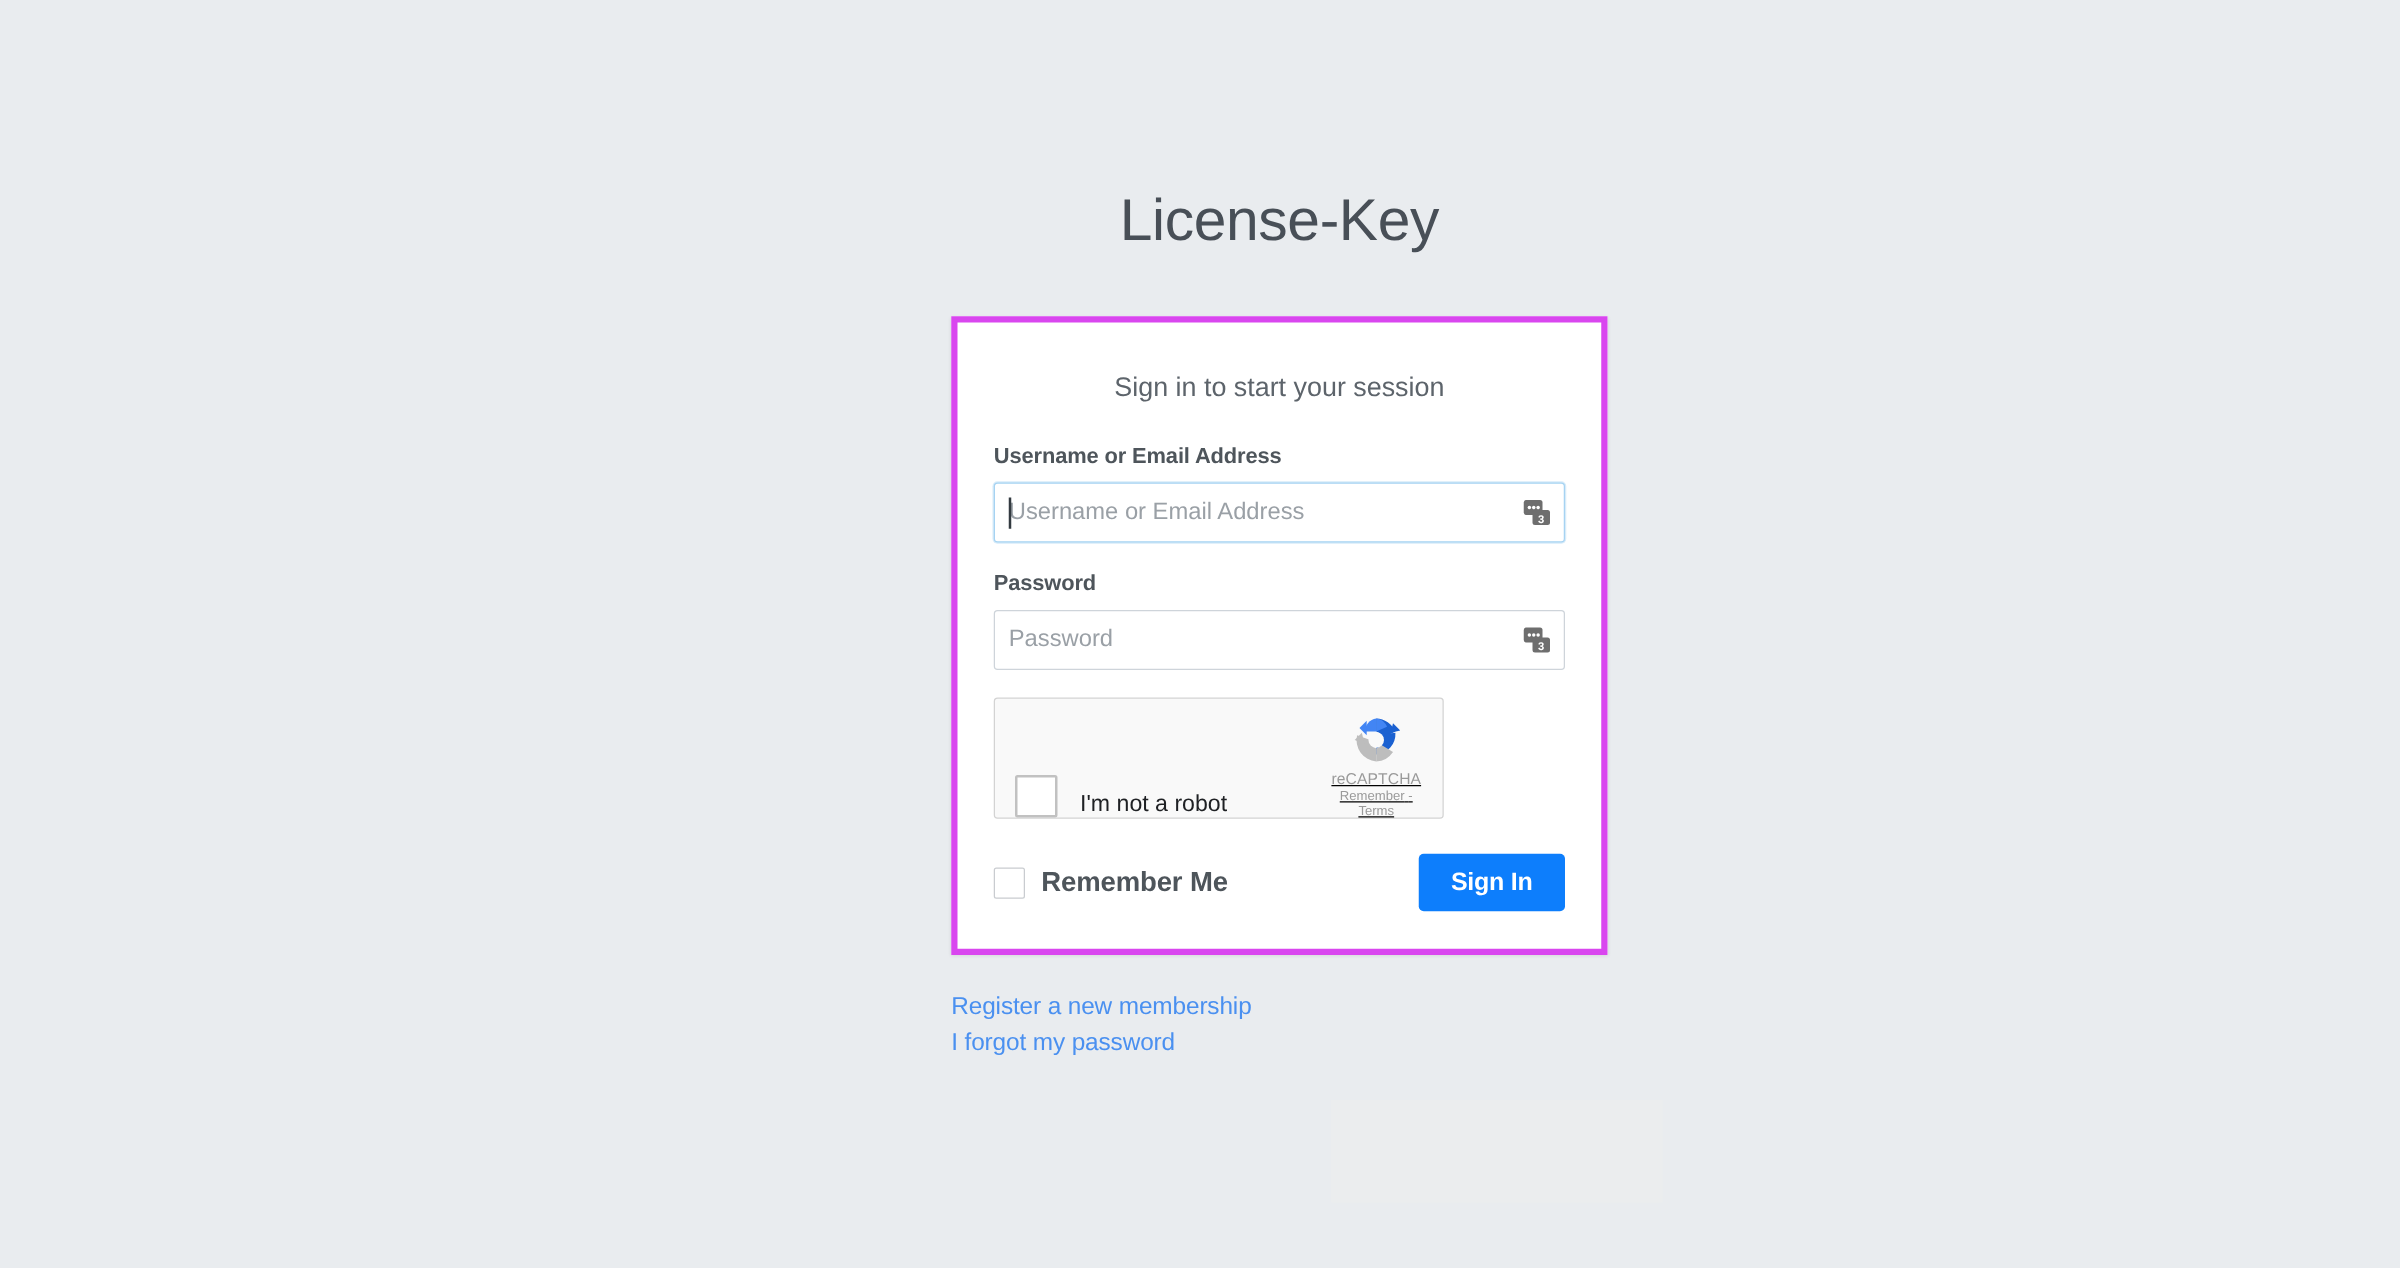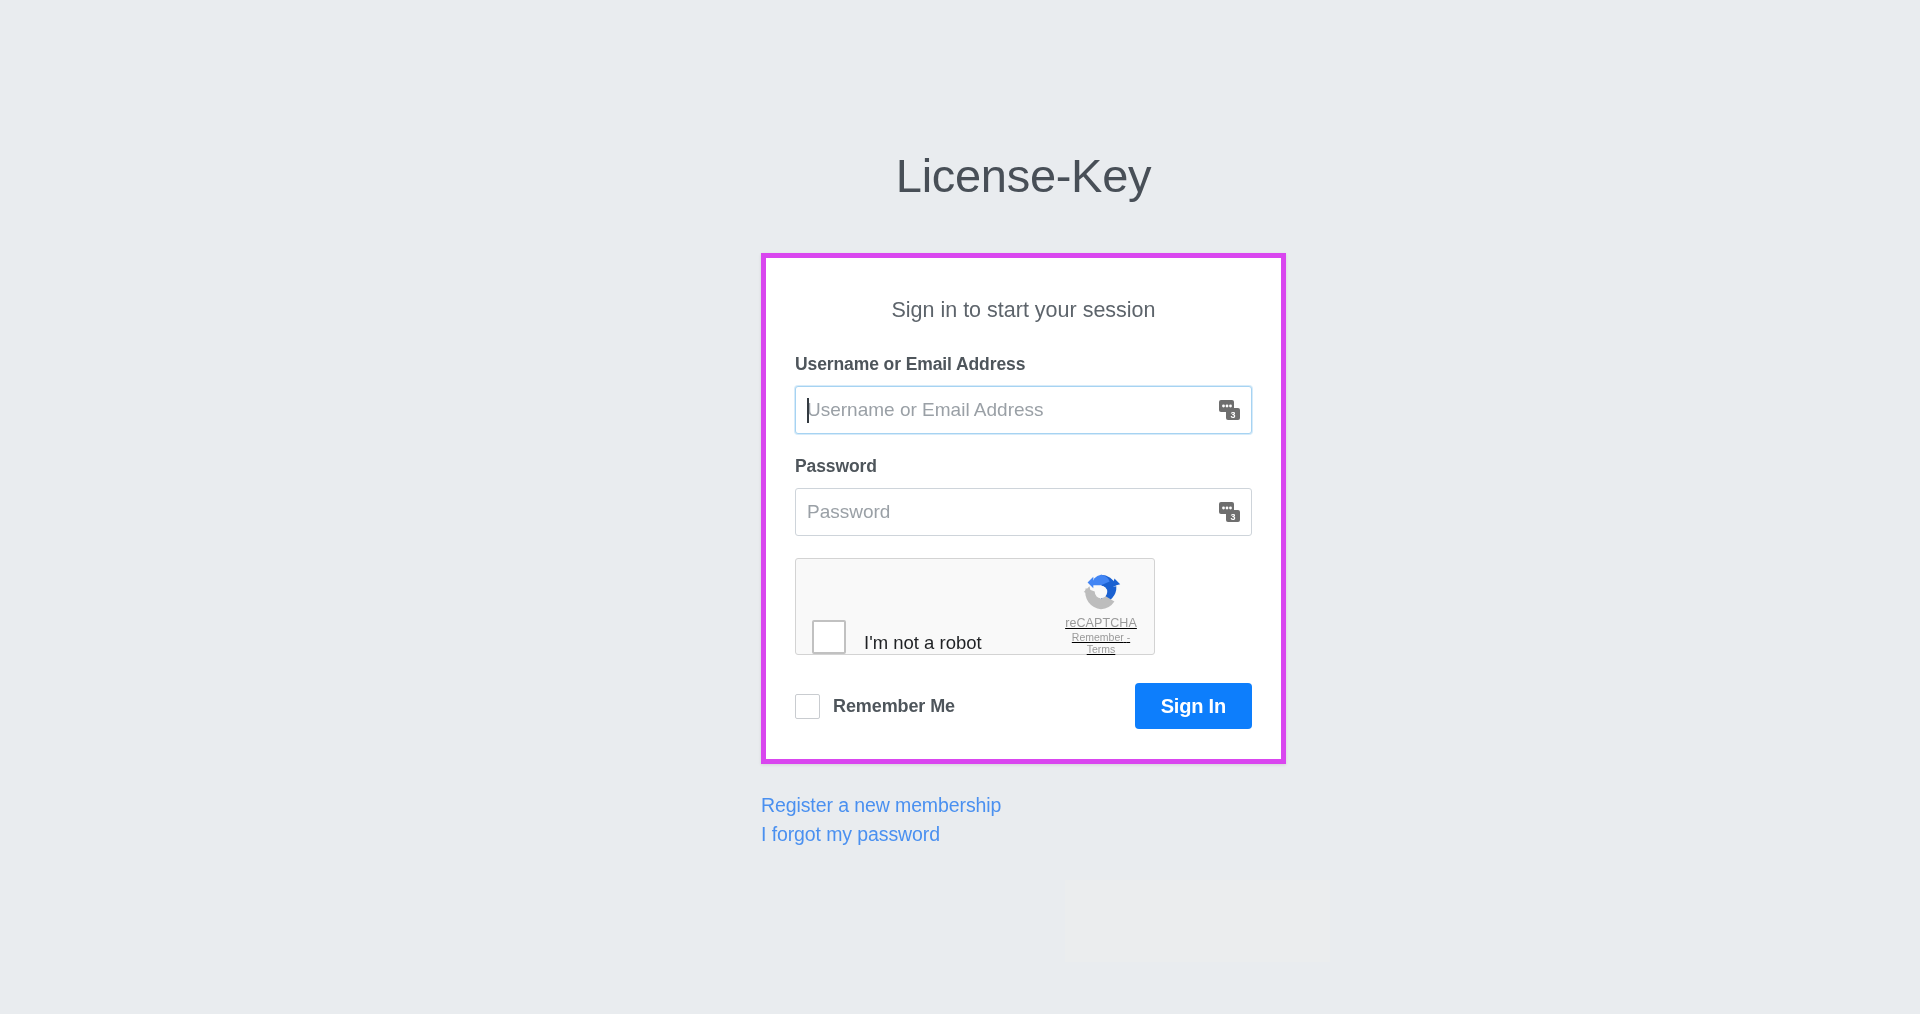--- a/index.html
+++ b/index.html
@@ -192,21 +192,21 @@
   .remember-box {
     width: 25px;
     height: 25px;
     border: 1px solid #c9ccd0;
     border-radius: 2px;
     background: #fff;
     flex: 0 0 auto;
   }
   .remember-label {
     margin-left: 13px;
-    font-size: 18px;
+    font-size: 22px;
     font-weight: 700;
     color: #4e555b;
     letter-spacing: -0.1px;
   }
   .signin-btn {
     margin-left: auto;
     background: #0d7efc;
     color: #fff;
     border: none;
     border-radius: 4px;

